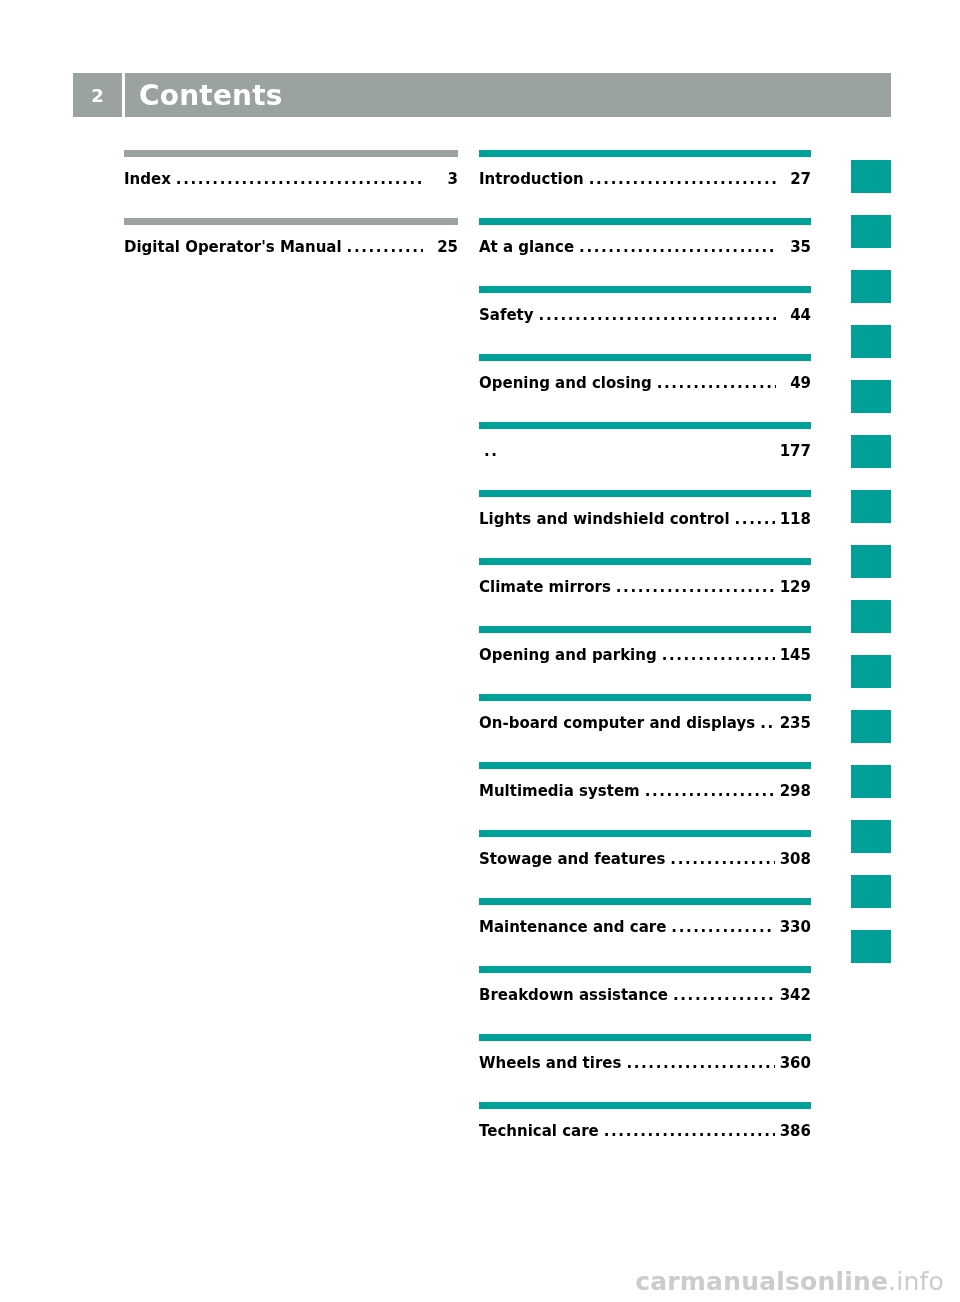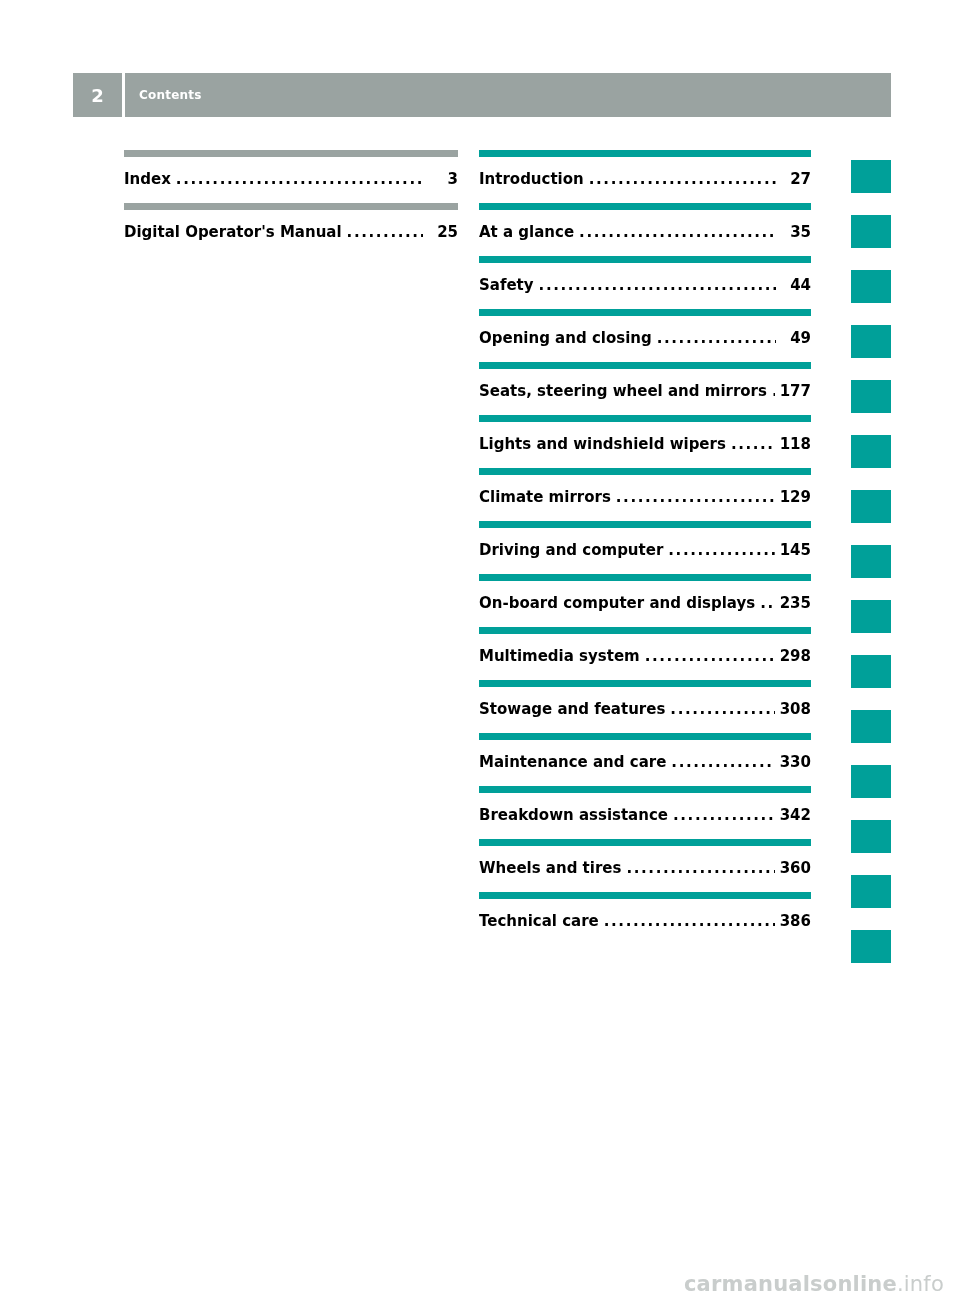--- a/index.html
+++ b/index.html
@@ -46,21 +46,21 @@
     background: #ffffff;
   }
   .header-title {
     position: absolute;
     left: 66px;
     top: 0;
     height: 44px;
     display: flex;
     align-items: center;
     color: #ffffff;
-    font-size: 12px;
+    font-size: 28px;
     font-weight: bold;
     letter-spacing: 0.2px;
   }
 
   
   .col {
     position: absolute;
     top: 150px;
   }
   .col-left { left: 124px; width: 334px; }
@@ -76,21 +76,21 @@
   .rule-gray { background: #9aa3a1; }
   .rule-teal { background: #00a099; }
 
   .entry-row {
     display: flex;
     align-items: baseline;
     font-size: 15px;
     font-weight: bold;
     color: #000000;
     padding-top: 13px;
-    padding-bottom: 15px;
+    padding-bottom: 30px;
     white-space: nowrap;
   }
   .entry-label { flex: 0 0 auto; }
   .entry-dots {
     flex: 1 1 auto;
     overflow: hidden;
     white-space: nowrap;
     margin: 0 5px;
     color: #000000;
     font-weight: bold;
@@ -115,21 +115,21 @@
     height: 33px;
     background: #00a099;
     margin-bottom: 22px;
   }
 
   
   .watermark {
     position: absolute;
     right: 16px;
     bottom: 6px;
-    font-size: 21px;
+    font-size: 25px;
     color: #c9cdcc;
     font-family: "DejaVu Sans", sans-serif;
     letter-spacing: 0.2px;
   }
   .watermark .wm-bold { font-weight: bold; color: #c9cdcc; }
 </style>
 </head>
 <body>
 
 <div class="header-bar">
@@ -186,45 +186,44 @@
       <div class="rule rule-teal"></div>
       <div class="entry-row">
         <span class="entry-label">Opening and closing</span>
         <span class="entry-dots">...........................</span>
         <span class="entry-page">49</span>
       </div>
     </div>
     <div class="toc-entry">
       <div class="rule rule-teal"></div>
       <div class="entry-row">
-        <span class="entry-label">Seats, steering wheel and mirrors</span>
         <span class="entry-dots">..</span>
         <span class="entry-page">177</span>
       </div>
     </div>
     <div class="toc-entry">
       <div class="rule rule-teal"></div>
       <div class="entry-row">
-        <span class="entry-label">Lights and windshield wipers</span>
+        <span class="entry-label">Lights and windshield control</span>
         <span class="entry-dots">..........</span>
         <span class="entry-page">118</span>
       </div>
     </div>
     <div class="toc-entry">
       <div class="rule rule-teal"></div>
       <div class="entry-row">
         <span class="entry-label">Climate mirrors</span>
         <span class="entry-dots">.................................</span>
         <span class="entry-page">129</span>
       </div>
     </div>
     <div class="toc-entry">
       <div class="rule rule-teal"></div>
       <div class="entry-row">
-        <span class="entry-label">Driving and computer</span>
+        <span class="entry-label">Opening and parking</span>
         <span class="entry-dots">..........................</span>
         <span class="entry-page">145</span>
       </div>
     </div>
     <div class="toc-entry">
       <div class="rule rule-teal"></div>
       <div class="entry-row">
         <span class="entry-label">On-board computer and displays</span>
         <span class="entry-dots">....</span>
         <span class="entry-page">235</span>

